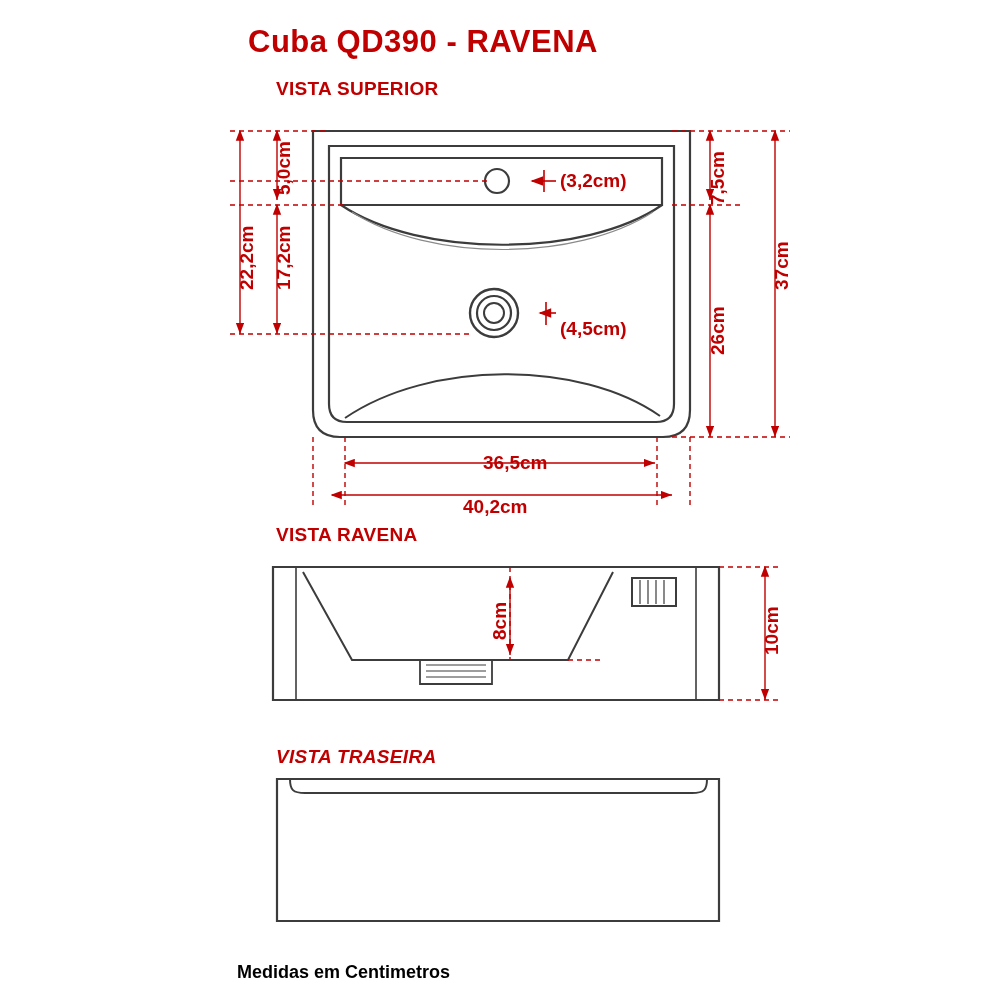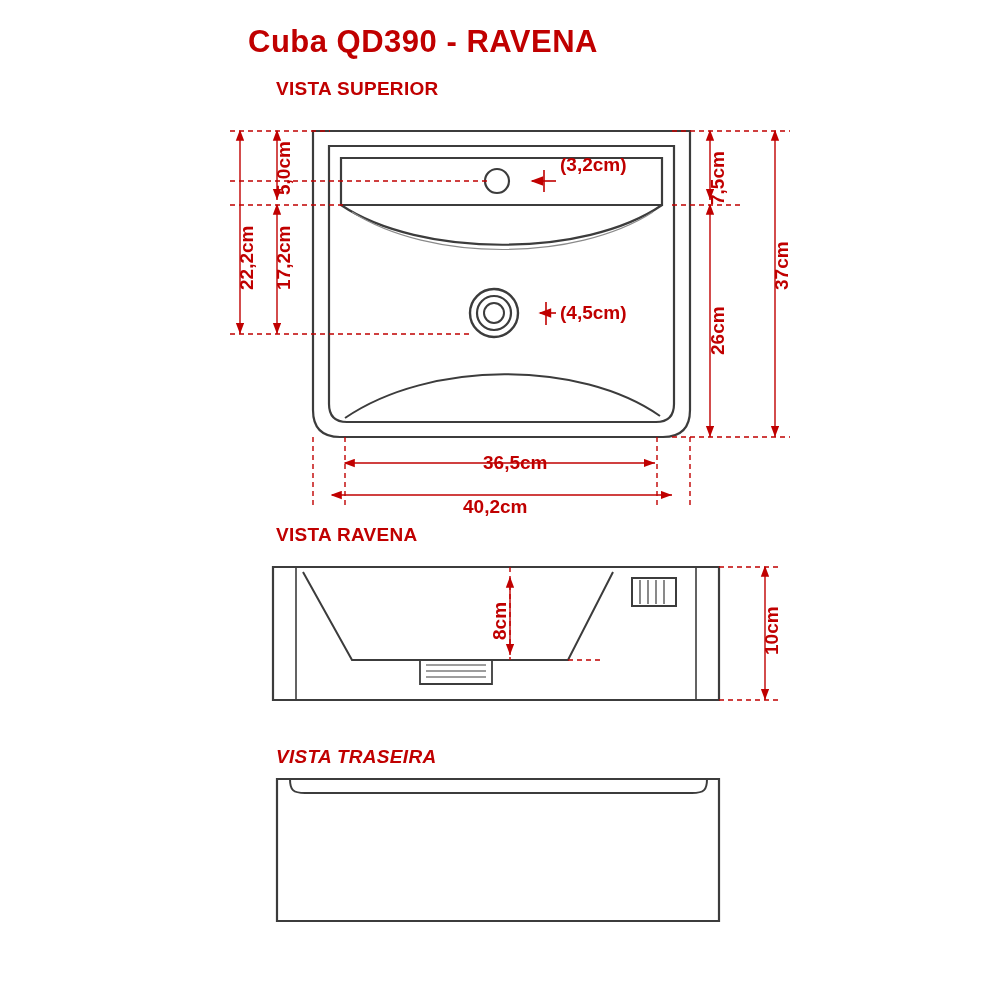--- a/index.html
+++ b/index.html
@@ -189,23 +189,24 @@
   </svg>
 
   <div class="dimtext vert" style="left:236px; top:290px;">22,2cm</div>
   <div class="dimtext vert" style="left:273px; top:290px;">17,2cm</div>
   <div class="dimtext vert" style="left:273px; top:195px;">5,0cm</div>
 
   <div class="dimtext vert" style="left:771px; top:290px;">37cm</div>
   <div class="dimtext vert" style="left:707px; top:355px;">26cm</div>
   <div class="dimtext vert" style="left:707px; top:205px;">7,5cm</div>
 
-  <div class="dimtext" style="left:560px; top:154px;">(3,2cm)</div>
-  <div class="dimtext" style="left:560px; top:302px;">(4,5cm)</div>
+  <div class="dimtext" style="left:560px; top:170px;">(3,2cm)</div>
+  <div class="dimtext" style="left:560px; top:318px;">(4,5cm)</div>
 
   <div class="dimtext" style="left:483px; top:452px;">36,5cm</div>
   <div class="dimtext" style="left:463px; top:496px;">40,2cm</div>
 
   <div class="dimtext vert" style="left:489px; top:640px;">8cm</div>
   <div class="dimtext vert" style="left:761px; top:655px;">10cm</div>
 
+  <div class="footnote">Medidas em Centimetros</div>
 
 </div>
 
 </body></html>

